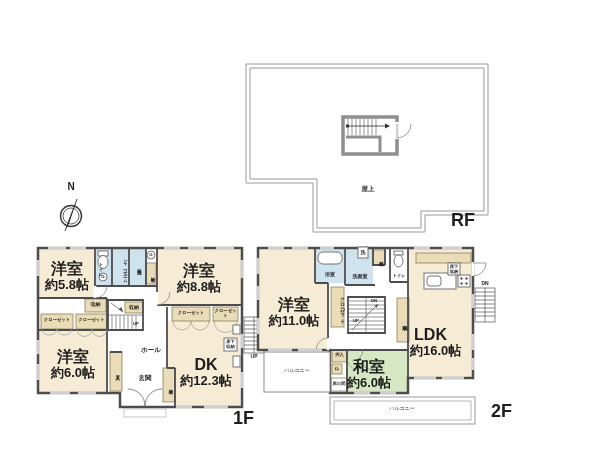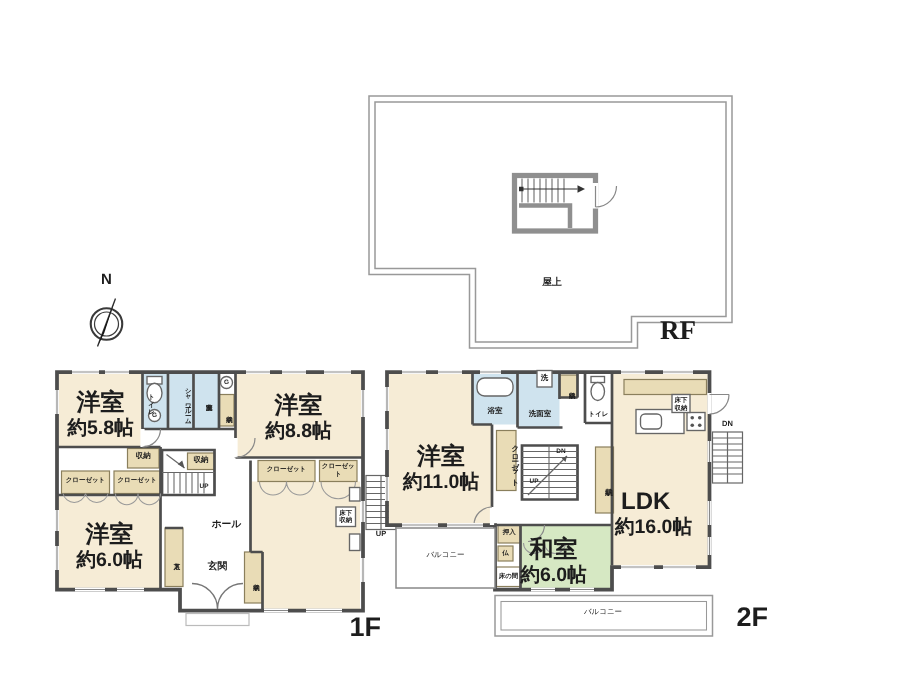--- a/index.html
+++ b/index.html
@@ -45,21 +45,21 @@
       <path d="M102,75 H136 V90" fill="none" stroke="#8f8f8f" stroke-width="3"></path>
       <g>
         <rect x="102" y="62.5" width="3" height="3" fill="#333"></rect>
         <line x1="104" y1="64" x2="141" y2="64" stroke="#333" stroke-width="0.8"></line>
         <polygon points="141,61.5 146,64 141,66.5" fill="#333"></polygon>
       </g>
       <rect x="150.8" y="60" width="4" height="17" fill="#ffffff"></rect>
       <path d="M153,76 A14,14 0 0 0 167,62 M153,62 V76" fill="none" stroke="#888" stroke-width="0.8"></path>
     </svg>
     <div class="lbl mid" style="left:108px;top:123px;width:32px;">屋上</div>
-    <div class="lbl floor-tag" style="left:196px;top:148px;width:46px;text-align:left;font-family:Liberation Serif, serif;">RF</div>
+    <div class="lbl floor-tag" style="left:196px;top:148px;width:46px;text-align:center;">RF</div>
   </div>
 
   <div class="plan" style="left:36px;top:246px;width:232px;height:186px;">
     <svg width="232" height="186">
 
       <g stroke="none">
         <rect x="3" y="3" width="56" height="49" fill="#f6ecd6"></rect>
         <rect x="121" y="3" width="84" height="56" fill="#f6ecd6"></rect>
         <rect x="3" y="85" width="68" height="61" fill="#f6ecd6"></rect>
         <rect x="131" y="75" width="73" height="47" fill="#f6ecd6"></rect>
@@ -151,20 +151,24 @@
       <div class="name">洋室</div>
       <div class="area">約5.8帖</div>
     </div>
     <div class="lbl" style="left:128px;top:16px;width:70px;">
       <div class="name">洋室</div>
       <div class="area">約8.8帖</div>
     </div>
     <div class="lbl" style="left:7px;top:102px;width:60px;">
       <div class="name">洋室</div>
       <div class="area">約6.0帖</div>
+    </div>
+    <div class="lbl" style="left:140px;top:110px;width:60px;">
+      <div class="name">DK</div>
+      <div class="area">約12.3帖</div>
     </div>
     <div class="lbl micro vtext" style="left:59.5px;top:7px;height:26px;width:7px;">トイレ</div>
     <div class="lbl micro vtext" style="left:78px;top:6px;height:30px;width:13px;">シャワールーム</div>
     <div class="lbl micro vtext" style="left:98px;top:8px;height:24px;width:7px;">洗面室</div>
     <div class="lbl micro" style="left:63px;top:28.5px;width:8px;">G</div>
     <div class="lbl micro" style="left:111px;top:6.5px;width:8px;">G</div>
     <div class="lbl micro vtext" style="left:111.5px;top:19px;height:18px;width:7px;">収納</div>
     <div class="lbl tiny" style="left:49px;top:56px;width:21px;">収納</div>
     <div class="lbl micro" style="left:5px;top:72px;width:32px;">クローゼット</div>
     <div class="lbl micro" style="left:40px;top:72px;width:31px;">クローゼット</div>

